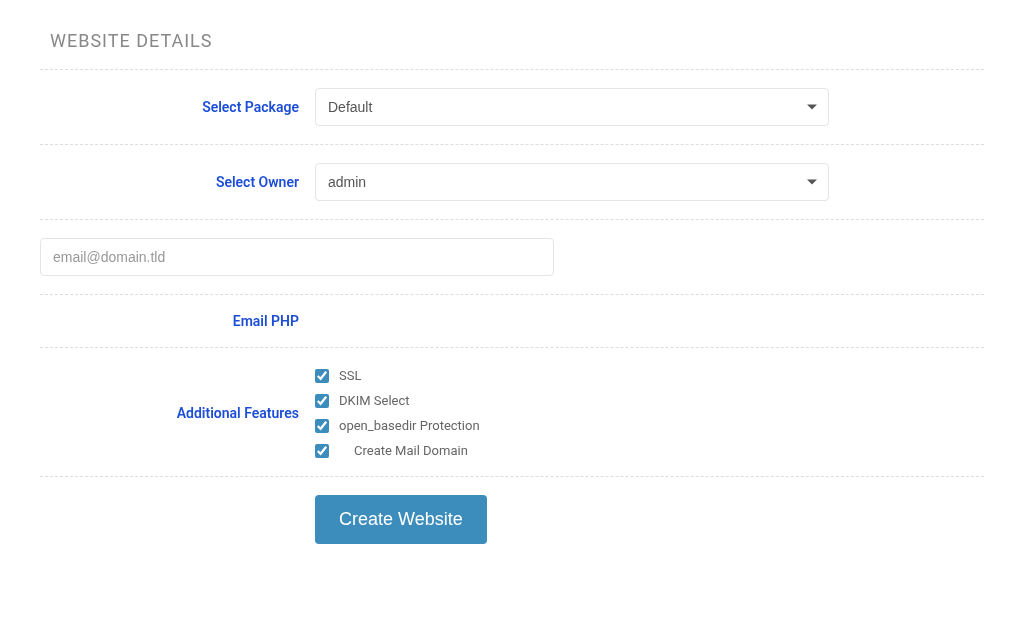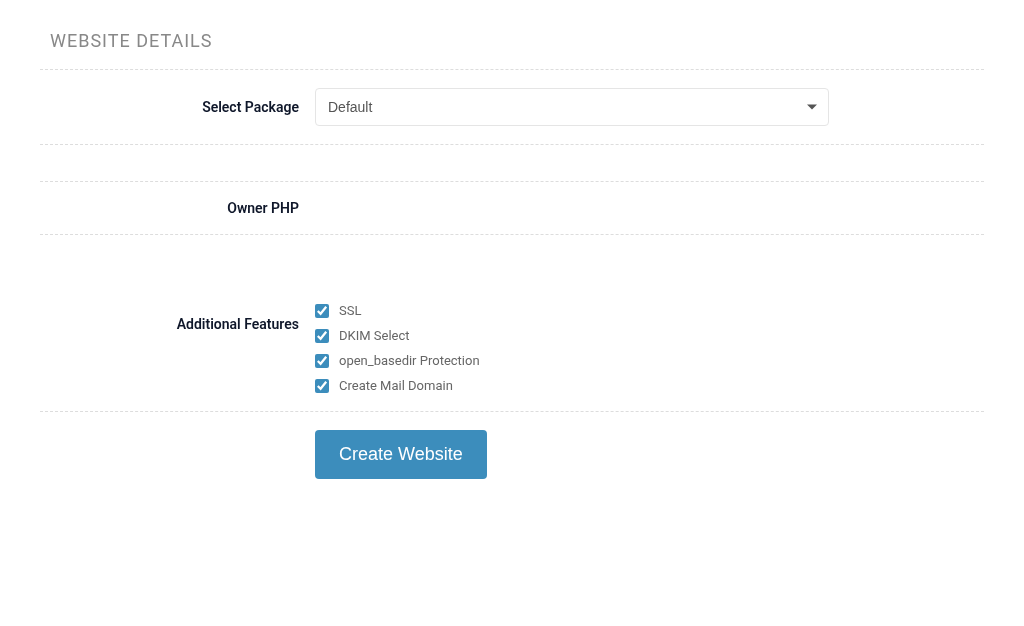--- a/index.html
+++ b/index.html
@@ -27,31 +27,30 @@
       border-top: 1px dashed #ddd;
     }
     .form-row.last {
       border-bottom: 1px dashed #ddd;
     }
     .label-col {
       flex: 0 0 275px;
       text-align: right;
       padding-right: 16px;
       font-weight: 600;
-      color: #0f172a;
+      color: #1d4ed8;
       font-size: 14px;
     }
     .input-col {
       flex: 1;
       max-width: 514px;
     }
     .input-col-checks {
       flex: 1;
       padding-top: 2px;
-      margin-top: 48px;
     }
     select, input[type="text"] {
       width: 100%;
       max-width: 514px;
       padding: 8px 12px;
       border: 1px solid #e5e5e5;
       border-radius: 4px;
       font-size: 14px;
       color: #555;
       background: #fff;
@@ -80,20 +79,21 @@
     }
     .check-row {
       display: flex;
       align-items: center;
       margin-bottom: 10px;
       font-size: 13px;
       color: #666;
     }
     .check-row:last-child {
       margin-bottom: 0;
+      gap: 15px;
     }
     .check-row input[type="checkbox"] {
       margin-right: 10px;
       width: 14px;
       height: 14px;
       accent-color: #3c8dbc;
       cursor: pointer;
     }
     .features-row {
       align-items: center;
@@ -125,27 +125,40 @@
     <div class="label-col">Select Package</div>
     <div class="input-col">
       <div class="select-wrapper">
         <select>
           <option>Default</option>
         </select>
       </div>
     </div>
   </div>
 
+  <div class="form-row">
+    <div class="label-col">Select Owner</div>
+    <div class="input-col">
+      <div class="select-wrapper">
+        <select>
+          <option>admin</option>
+        </select>
+      </div>
+    </div>
+  </div>
 
 
   <div class="form-row">
+    <div class="input-col">
+      <input type="text" placeholder="email@domain.tld" style="">
+    </div>
   </div>
 
   <div class="form-row">
-    <div class="label-col">Owner PHP</div>
+    <div class="label-col">Email PHP</div>
   </div>
 
   <div class="form-row features-row last">
     <div class="label-col">Additional Features</div>
     <div class="input-col-checks">
       <div class="check-row">
         <input type="checkbox" checked="" style="">
         <span>SSL</span>
       </div>
       <div class="check-row">

